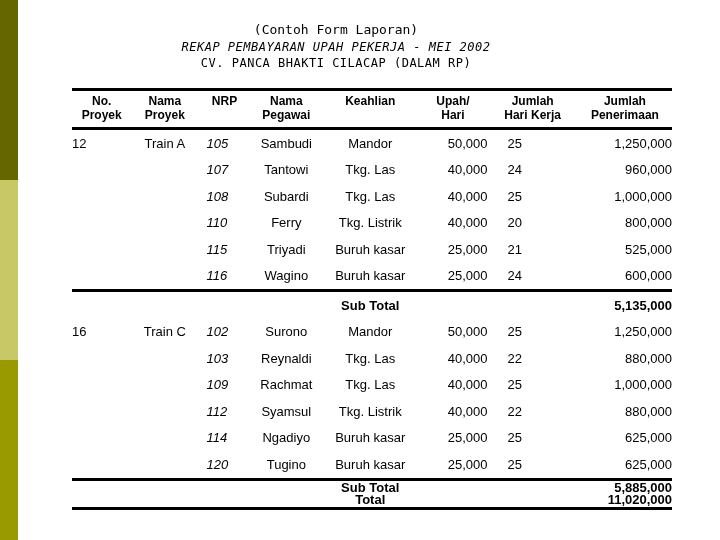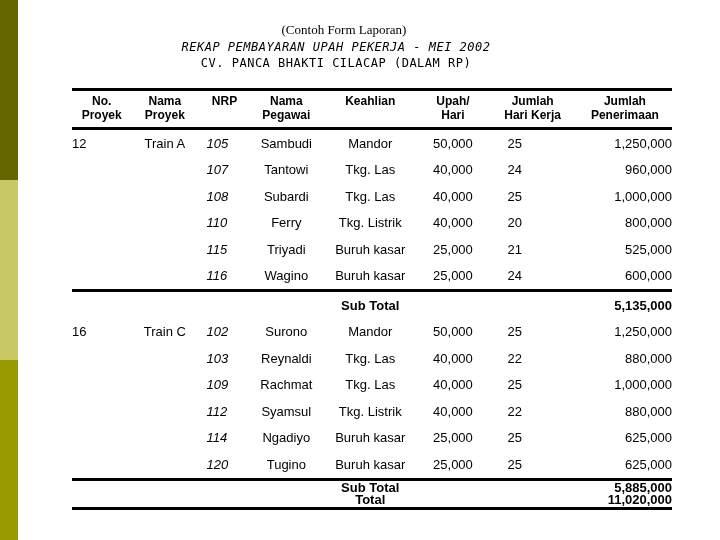--- a/index.html
+++ b/index.html
@@ -3,33 +3,33 @@
 <meta charset="utf-8">
 <style>
   html, body { margin:0; padding:0; }
   body { width:720px; height:540px; position:relative; background:#ffffff; overflow:hidden;
          font-family:"Liberation Sans", sans-serif; color:#000; }
   .band { position:absolute; left:0; width:18px; }
   .band1 { top:0; height:180px; background:#666600; }
   .band2 { top:180px; height:180px; background:#c9c866; }
   .band3 { top:360px; height:180px; background:#999900; }
   .title { position:absolute; left:0; width:672px; text-align:center; font-family:"DejaVu Sans Mono", monospace; }
-  .t1 { top:22px; font-size:13px; left:8px; width:672px;font-family:Liberation Serif, serif; }
+  .t1 { top:22px; font-size:13px; left:0; width:672px; }
   .t2 { top:40px; font-size:12px; letter-spacing:0.5px;font-style:italic; }
   .t3 { top:56px; font-size:12px; letter-spacing:0.5px; }
   table.rep { position:absolute; left:72px; top:88px; width:600px; border-collapse:collapse; font-size:13px; }
   table.rep th { font-weight:bold; font-size:12px; vertical-align:top; padding:3px 0 5px 0; line-height:14px; text-align:center; }
   .hdr-row { border-top:3px solid #000; border-bottom:3px solid #000; }
   table.rep td { height:26.5px; padding:0; vertical-align:middle; }
   .c-no { width:60px; }
   .c-np { width:68px; text-align:center; }
   .c-nrp { width:45px; text-align:left; padding-left:8px !important;font-style:italic; }
   .c-nama { width:72px; text-align:center; }
   .c-keah { width:98px; text-align:center;margin-left:32px; }
-  .c-upah { width:70px; text-align:center; }
+  .c-upah { width:70px; text-align:right; }
   .c-hk { width:72px; text-align:left; padding-left:20px !important; }
   .c-jp { width:95px; text-align:right; }
   .sub-row td { font-weight:bold; height:20px; }
   .sub-row { border-top:3px solid #000; }
   .final-row { border-top:3px solid #000; border-bottom:3px solid #000; }
   .final-row td { font-weight:bold; height:28px; line-height:12px; vertical-align:top; padding-top:2px; }
 </style>
 </head>
 <body>
 

